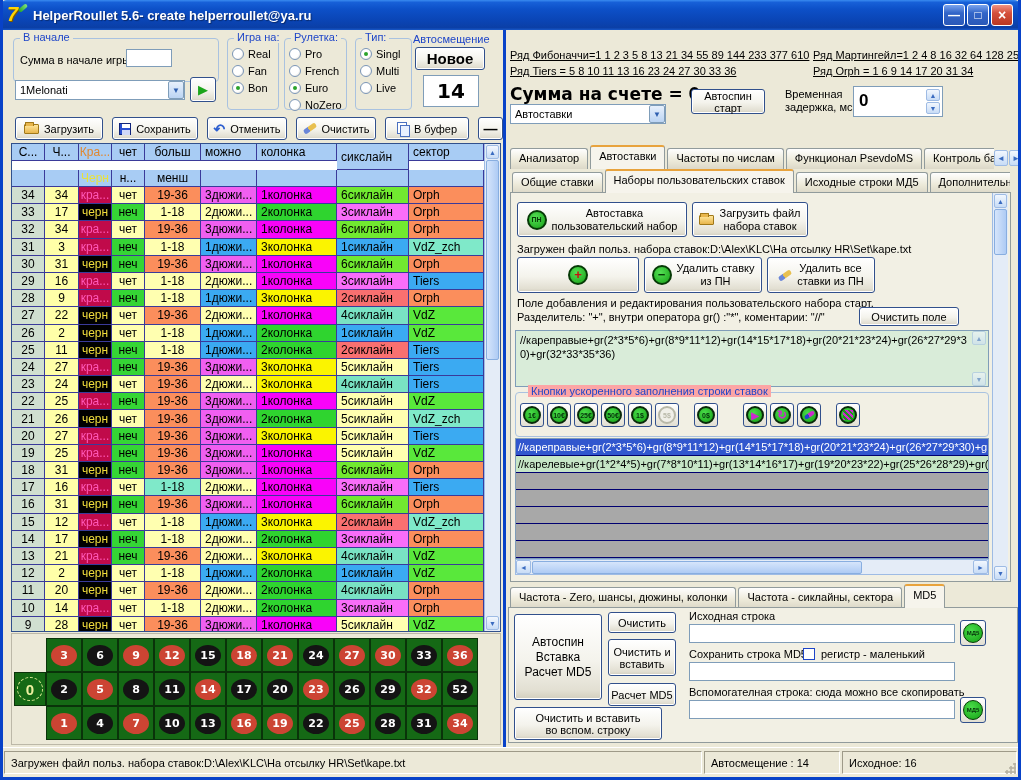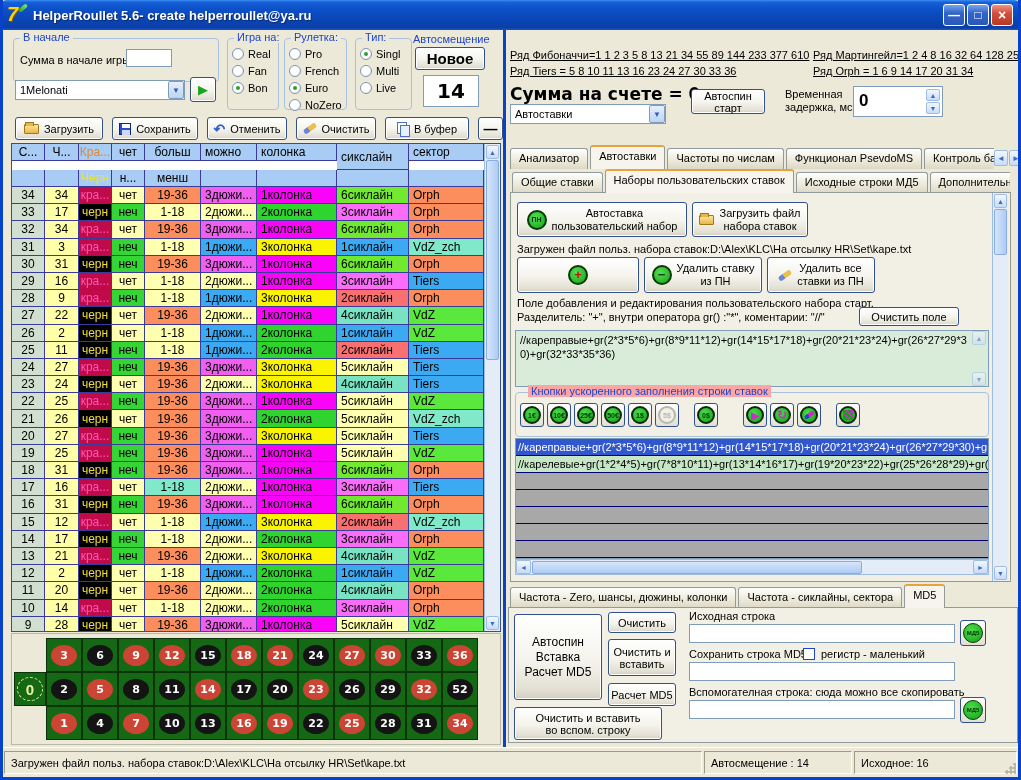--- a/index.html
+++ b/index.html
@@ -894,17 +894,17 @@
   <input class="txtinput" style="left: 686px; top: 662px; width: 266px; height: 19px;">
 
   <span class="smalltext" style="left:686px; top:686px;">Вспомогателная строка: сюда можно все скопировать</span>
   <input class="txtinput" style="left: 686px; top: 700px; width: 266px; height: 19px;">
   <div class="md5btn" style="left:957px; top:697px;">
       <span class="md5circle">МД5</span>
     </div>
 
   <div id="statusbar">
     <div class="status-sec" style="width:698px;">Загружен файл польз. набора ставок:D:\Alex\KLC\На отсылку HR\Set\kape.txt</div>
-    <div class="status-sec" style="width:148px;">Автосмещение : 14</div>
+    <div class="status-sec" style="width:136px;">Автосмещение : 14</div>
     <div class="status-sec" style="flex:1;">Исходное: 16</div>
   </div>
   <div id="grip"></div>
 </div>
 
 </body></html>

